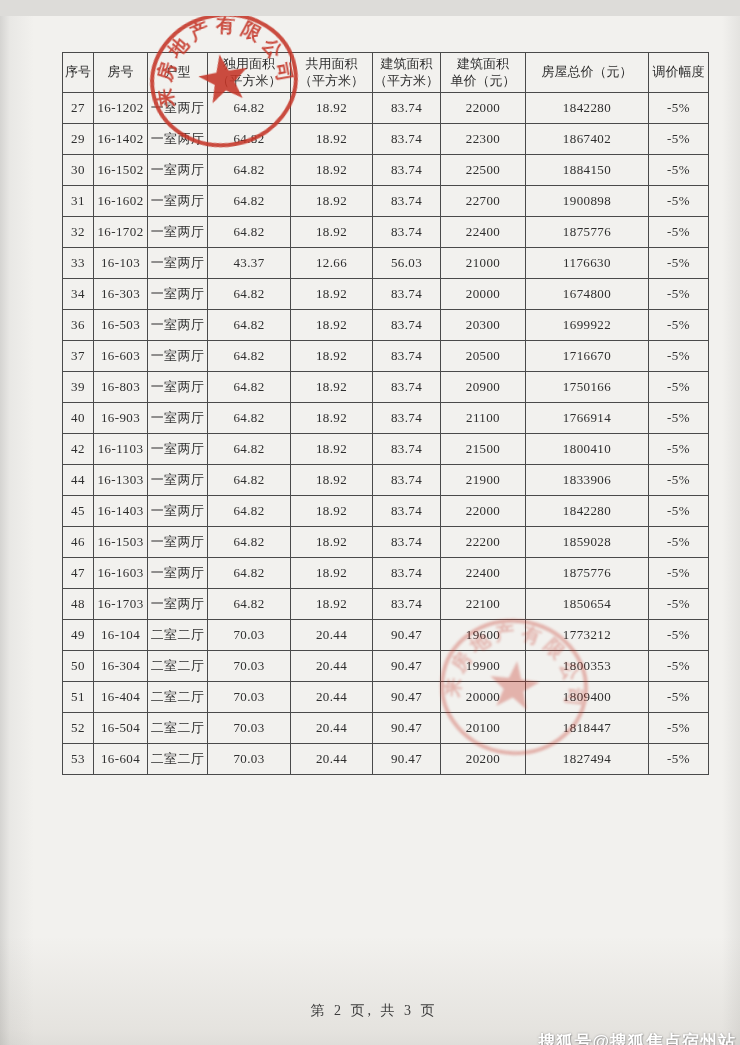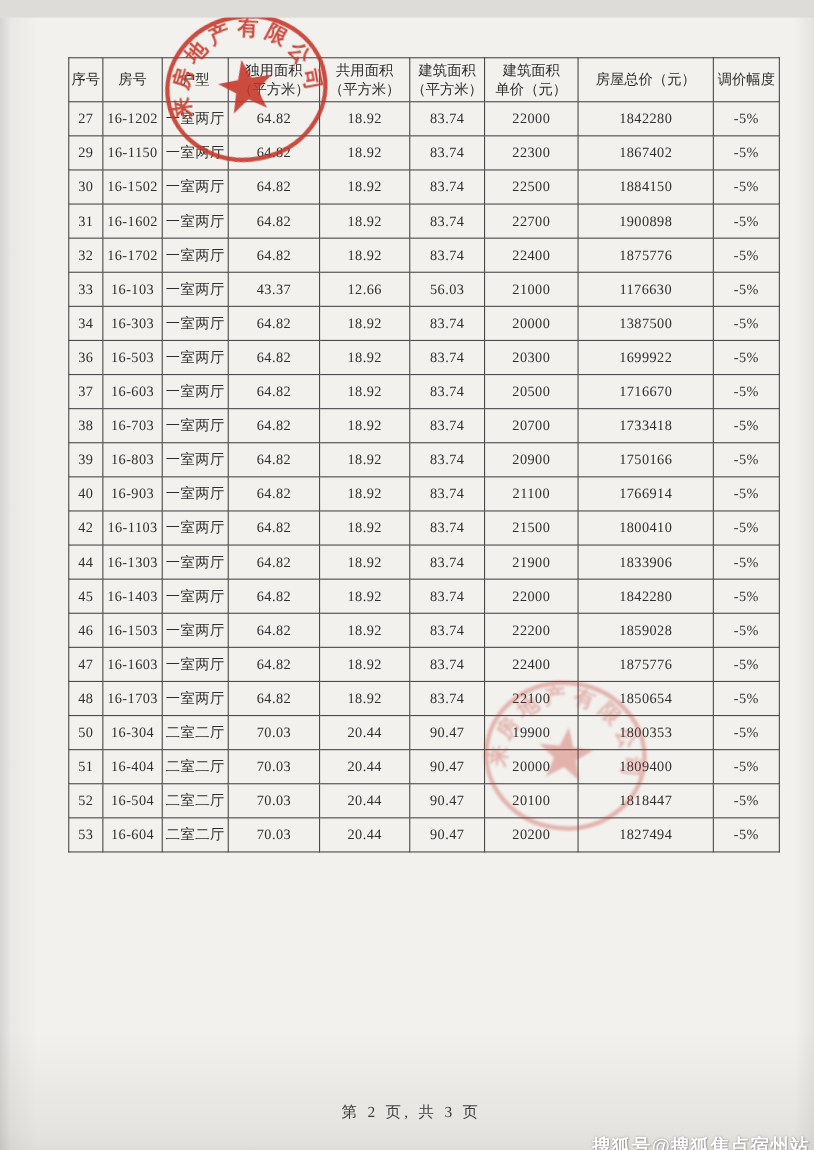--- a/index.html
+++ b/index.html
@@ -136,21 +136,21 @@
           <td>一室两厅</td>
           <td>64.82</td>
           <td>18.92</td>
           <td>83.74</td>
           <td>22000</td>
           <td>1842280</td>
           <td>-5%</td>
         </tr>
         <tr>
           <td>29</td>
-          <td>16-1150</td>
+          <td>16-1402</td>
           <td>一室两厅</td>
           <td>64.82</td>
           <td>18.92</td>
           <td>83.74</td>
           <td>22300</td>
           <td>1867402</td>
           <td>-5%</td>
         </tr>
         <tr>
           <td>30</td>
@@ -197,21 +197,21 @@
           <td>-5%</td>
         </tr>
         <tr>
           <td>34</td>
           <td>16-303</td>
           <td>一室两厅</td>
           <td>64.82</td>
           <td>18.92</td>
           <td>83.74</td>
           <td>20000</td>
-          <td>1387500</td>
+          <td>1674800</td>
           <td>-5%</td>
         </tr>
         <tr>
           <td>36</td>
           <td>16-503</td>
           <td>一室两厅</td>
           <td>64.82</td>
           <td>18.92</td>
           <td>83.74</td>
           <td>20300</td>
@@ -223,31 +223,20 @@
           <td>16-603</td>
           <td>一室两厅</td>
           <td>64.82</td>
           <td>18.92</td>
           <td>83.74</td>
           <td>20500</td>
           <td>1716670</td>
           <td>-5%</td>
         </tr>
         <tr>
-          <td>38</td>
-          <td>16-703</td>
-          <td>一室两厅</td>
-          <td>64.82</td>
-          <td>18.92</td>
-          <td>83.74</td>
-          <td>20700</td>
-          <td>1733418</td>
-          <td>-5%</td>
-        </tr>
-        <tr>
           <td>39</td>
           <td>16-803</td>
           <td>一室两厅</td>
           <td>64.82</td>
           <td>18.92</td>
           <td>83.74</td>
           <td>20900</td>
           <td>1750166</td>
           <td>-5%</td>
         </tr>
@@ -319,20 +308,31 @@
         </tr>
         <tr>
           <td>48</td>
           <td>16-1703</td>
           <td>一室两厅</td>
           <td>64.82</td>
           <td>18.92</td>
           <td>83.74</td>
           <td>22100</td>
           <td>1850654</td>
+          <td>-5%</td>
+        </tr>
+        <tr>
+          <td>49</td>
+          <td>16-104</td>
+          <td>二室二厅</td>
+          <td>70.03</td>
+          <td>20.44</td>
+          <td>90.47</td>
+          <td>19600</td>
+          <td>1773212</td>
           <td>-5%</td>
         </tr>
         <tr>
           <td>50</td>
           <td>16-304</td>
           <td>二室二厅</td>
           <td>70.03</td>
           <td>20.44</td>
           <td>90.47</td>
           <td>19900</td>

